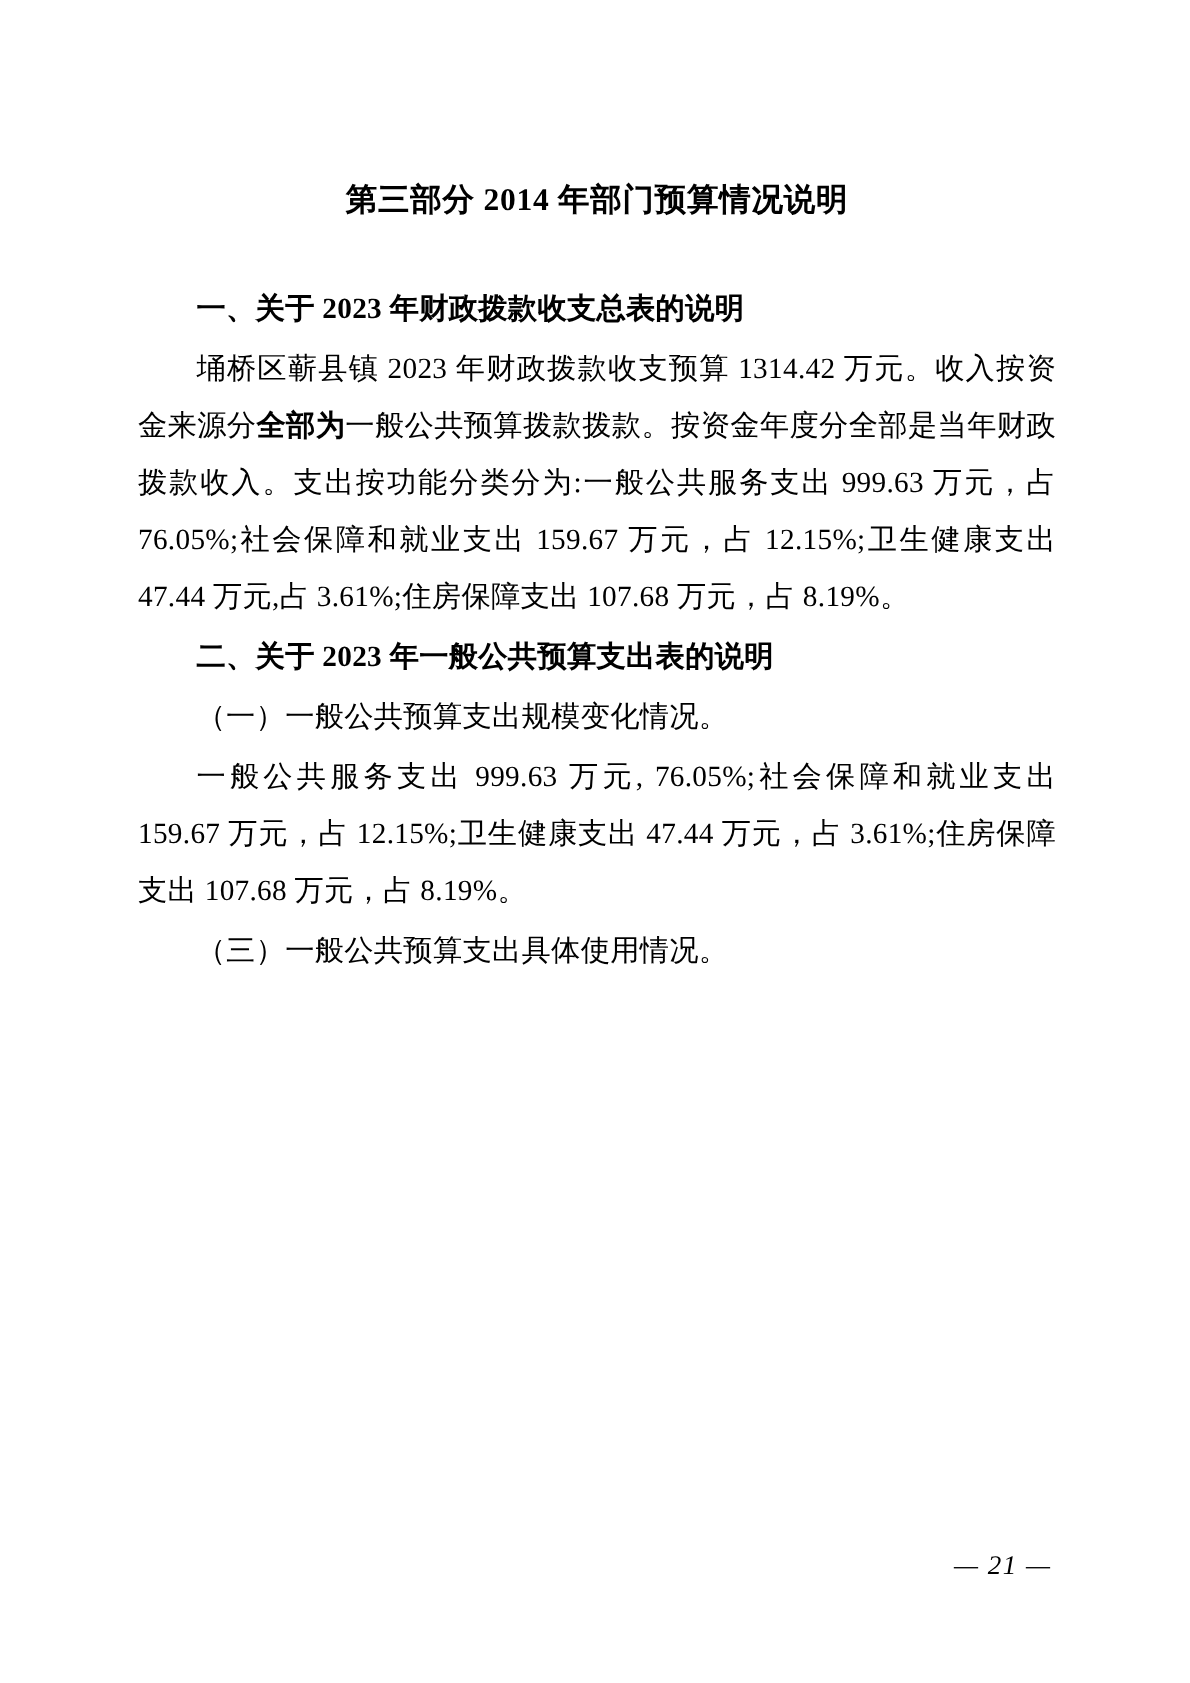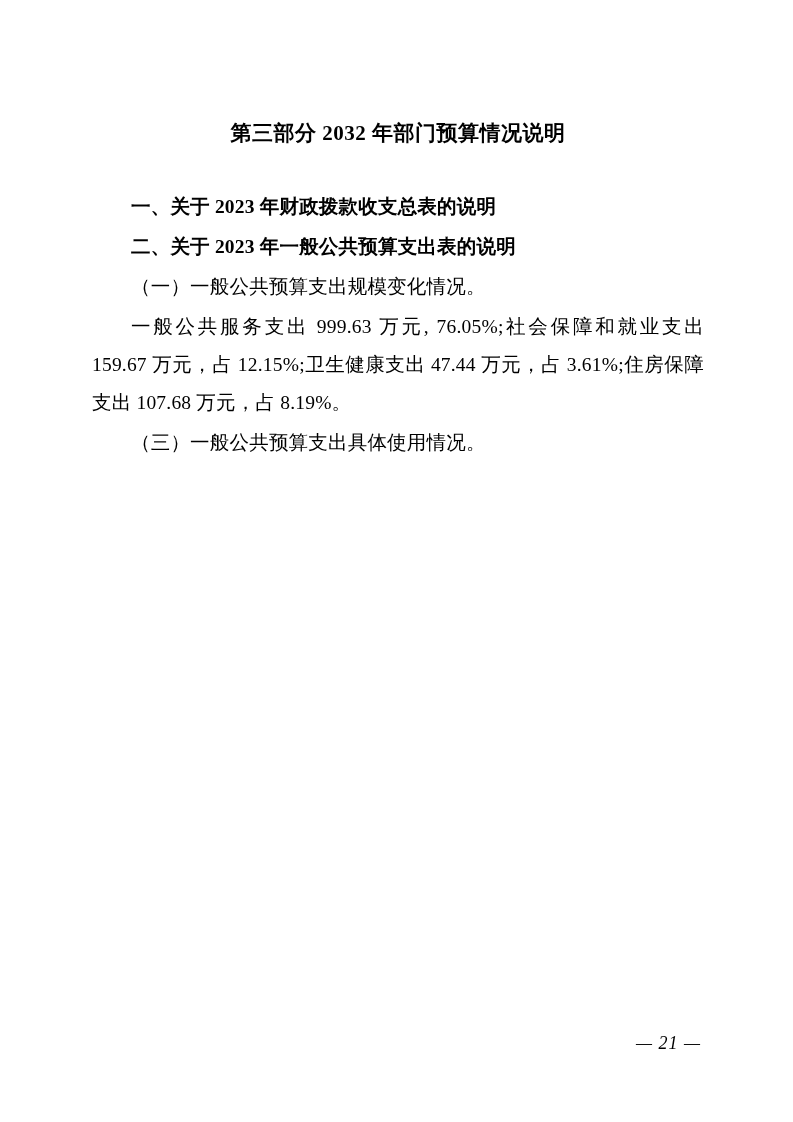--- a/index.html
+++ b/index.html
@@ -59,24 +59,25 @@
     letter-spacing: 1px;
     font-style: italic;
   }
 </style>
 </head>
 <body>
 
 <div class="page">
   <div class="content">
 
-    <h1 class="doc-title">第三部分 2032 年部门预算情况说明</h1>
+    <h1 class="doc-title">第三部分 2014 年部门预算情况说明</h1>
 
     <p class="heading"><span>一、关于 </span><span>2023</span><span> 年财政拨款收支总表的说明</span></p>
 
+    <p class="indent"><span>埇桥区蕲县镇 2023 年财政拨款收支预算 1314.42 万元。收入按资金来源分</span><span class="b">全部为</span><span>一般公共预算拨款拨款。按资金年度分全部是当年财政拨款收入。支出按功能分类分为:一般公共服务支出 999.63 万元，占 76.05%;社会保障和就业支出 159.67 万元，占 12.15%;卫生健康支出 47.44 万元,占 3.61%;住房保障支出 107.68 万元，占 8.19%。</span></p>
 
     <p class="heading"><span>二、关于 </span><span>2023</span><span> 年一般公共预算支出表的说明</span></p>
 
     <p class="indent">（一）一般公共预算支出规模变化情况。</p>
 
 
 
     <p class="indent">一般公共服务支出 999.63 万元, 76.05%;社会保障和就业支出 159.67 万元，占 12.15%;卫生健康支出 47.44 万元，占 3.61%;住房保障支出 107.68 万元，占 8.19%。</p>
 
     <p class="indent">（三）一般公共预算支出具体使用情况。</p>

